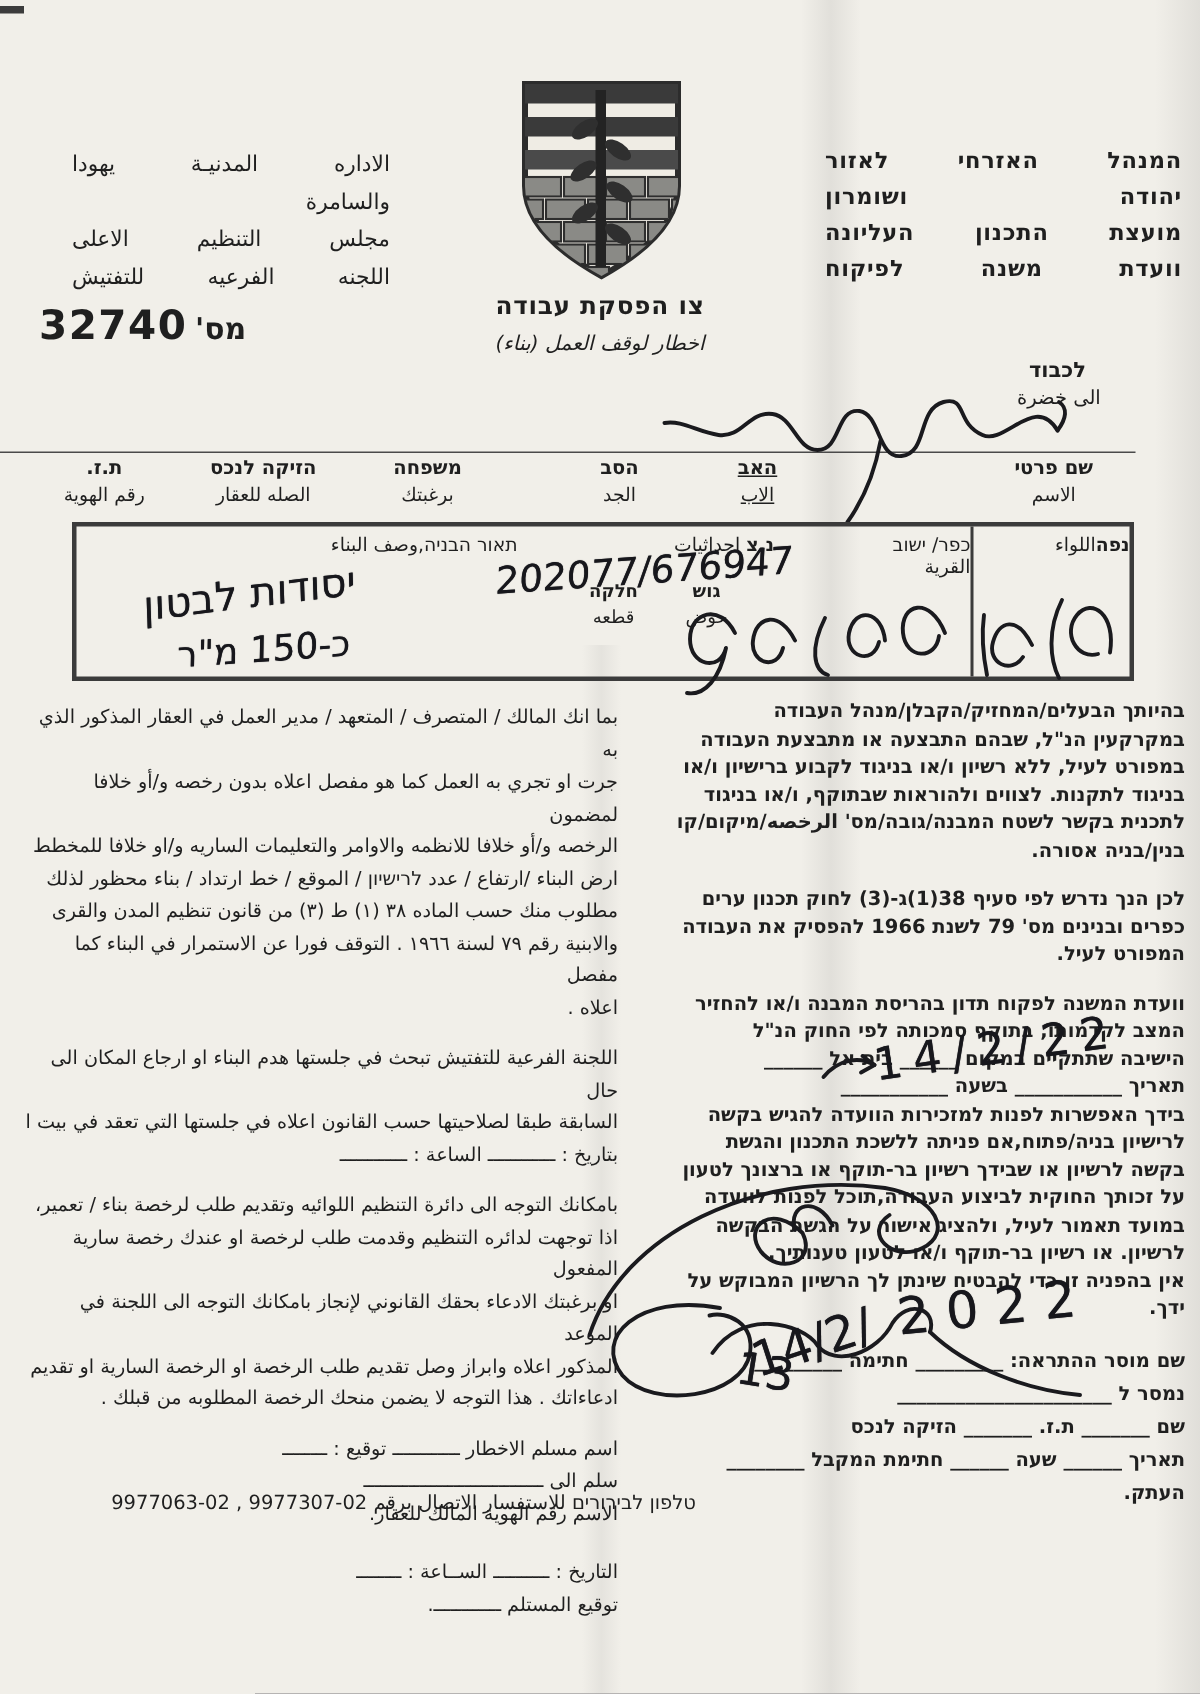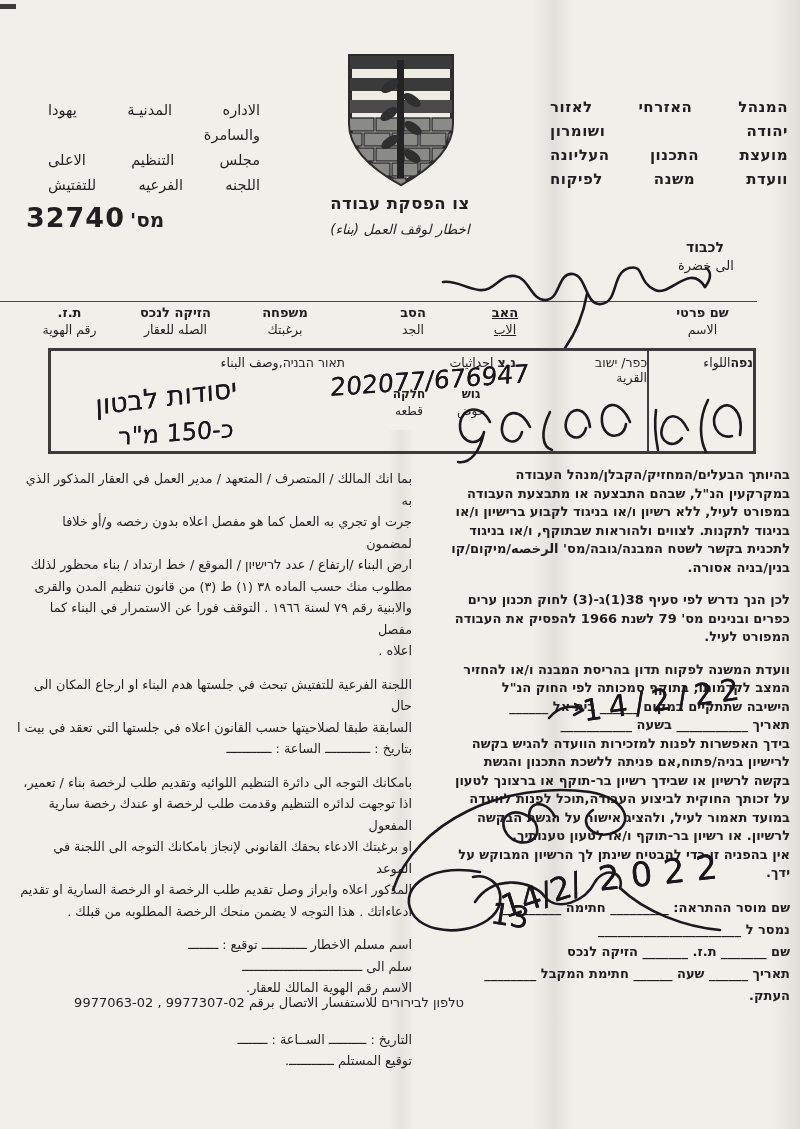--- a/index.html
+++ b/index.html
@@ -63,21 +63,21 @@
 
   
   .col-he{position:absolute;left:418px;top:466px;width:372px;direction:rtl;
     font-weight:bold;font-size:13px;}
   .col-he .line{line-height:18.5px;}
   .col-he .para{margin-bottom:14px;}
   .col-he .sig .line{line-height:22px;}
   .col-ar{position:absolute;left:16px;top:468px;width:396px;direction:rtl;font-size:12.8px;}
   .col-ar .line{line-height:21.5px;}
   .col-ar .para{margin-bottom:12px;}
-  .col-ar .date-block{margin-top:30px;}
+  .col-ar .date-block{margin-top:18px;}
   .footer{position:absolute;left:24px;top:995px;width:440px;direction:rtl;
     text-align:right;font-size:13px;}
 </style>
 </head>
 <body>
 
 <div class="page">
 
   <div class="crease c1"></div>
   <div class="crease c2"></div>
@@ -265,20 +265,21 @@
         <div class="line">שם _______ ת.ז. _______ הזיקה לנכס</div>
         <div class="line">תאריך ______ שעה ______ חתימת המקבל ________</div>
         <div class="line">העתק.</div>
       </div>
   </div>
 
   <div class="col-ar">
     <div class="para">
         <div class="line">بما انك المالك / المتصرف / المتعهد / مدير العمل في العقار المذكور الذي به</div>
         <div class="line">جرت او تجري به العمل كما هو مفصل اعلاه بدون رخصه و/أو خلافا لمضمون</div>
+        <div class="line">الرخصه و/أو خلافا للانظمه والاوامر والتعليمات الساريه و/او خلافا للمخطط</div>
         <div class="line">ارض البناء /ارتفاع / عدد לרישיון / الموقع / خط ارتداد / بناء محظور لذلك</div>
         <div class="line">مطلوب منك حسب الماده ٣٨ (١) ط (٣) من قانون تنظيم المدن والقرى</div>
         <div class="line">والابنية رقم ٧٩ لسنة ١٩٦٦ . التوقف فورا عن الاستمرار في البناء كما مفصل</div>
         <div class="line">اعلاه .</div>
       </div>
     <div class="para">
         <div class="line">اللجنة الفرعية للتفتيش تبحث في جلستها هدم البناء او ارجاع المكان الى حال</div>
         <div class="line">السابقة طبقا لصلاحيتها حسب القانون اعلاه في جلستها التي تعقد في بيت ا</div>
         <div class="line">بتاريخ : ــــــــــــ الساعة : ــــــــــــ</div>
       </div>

